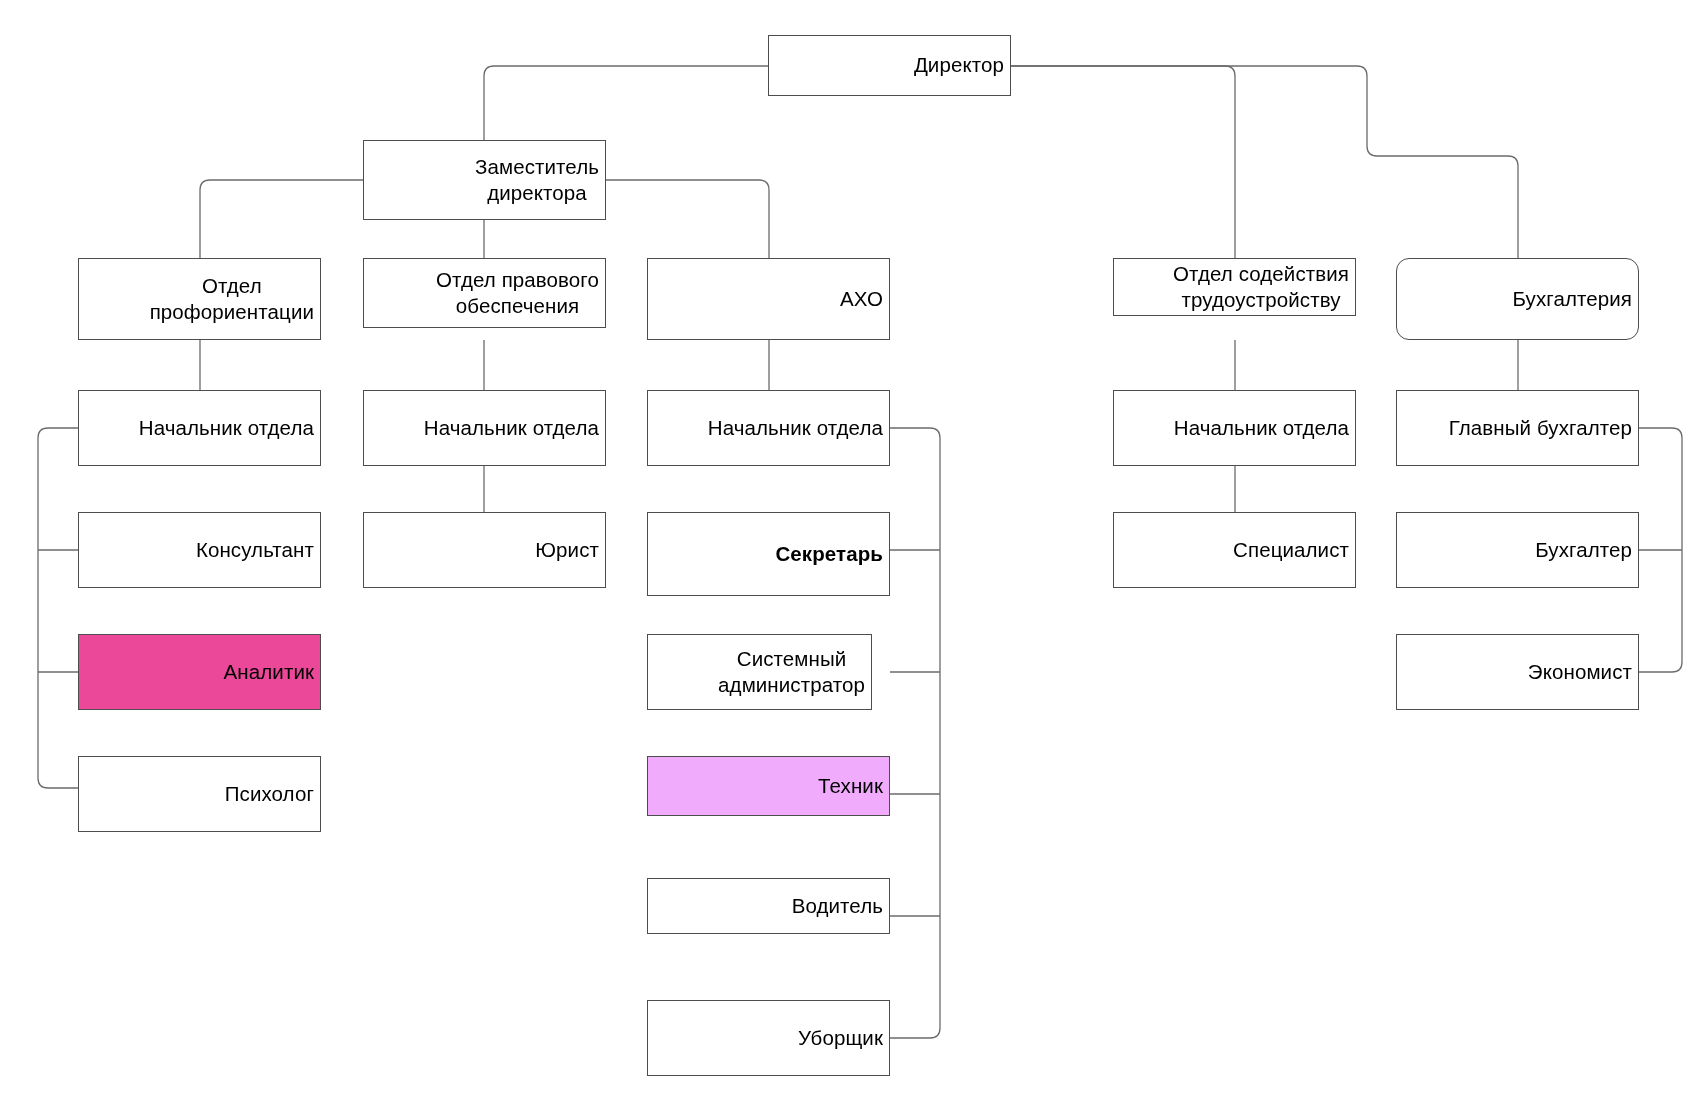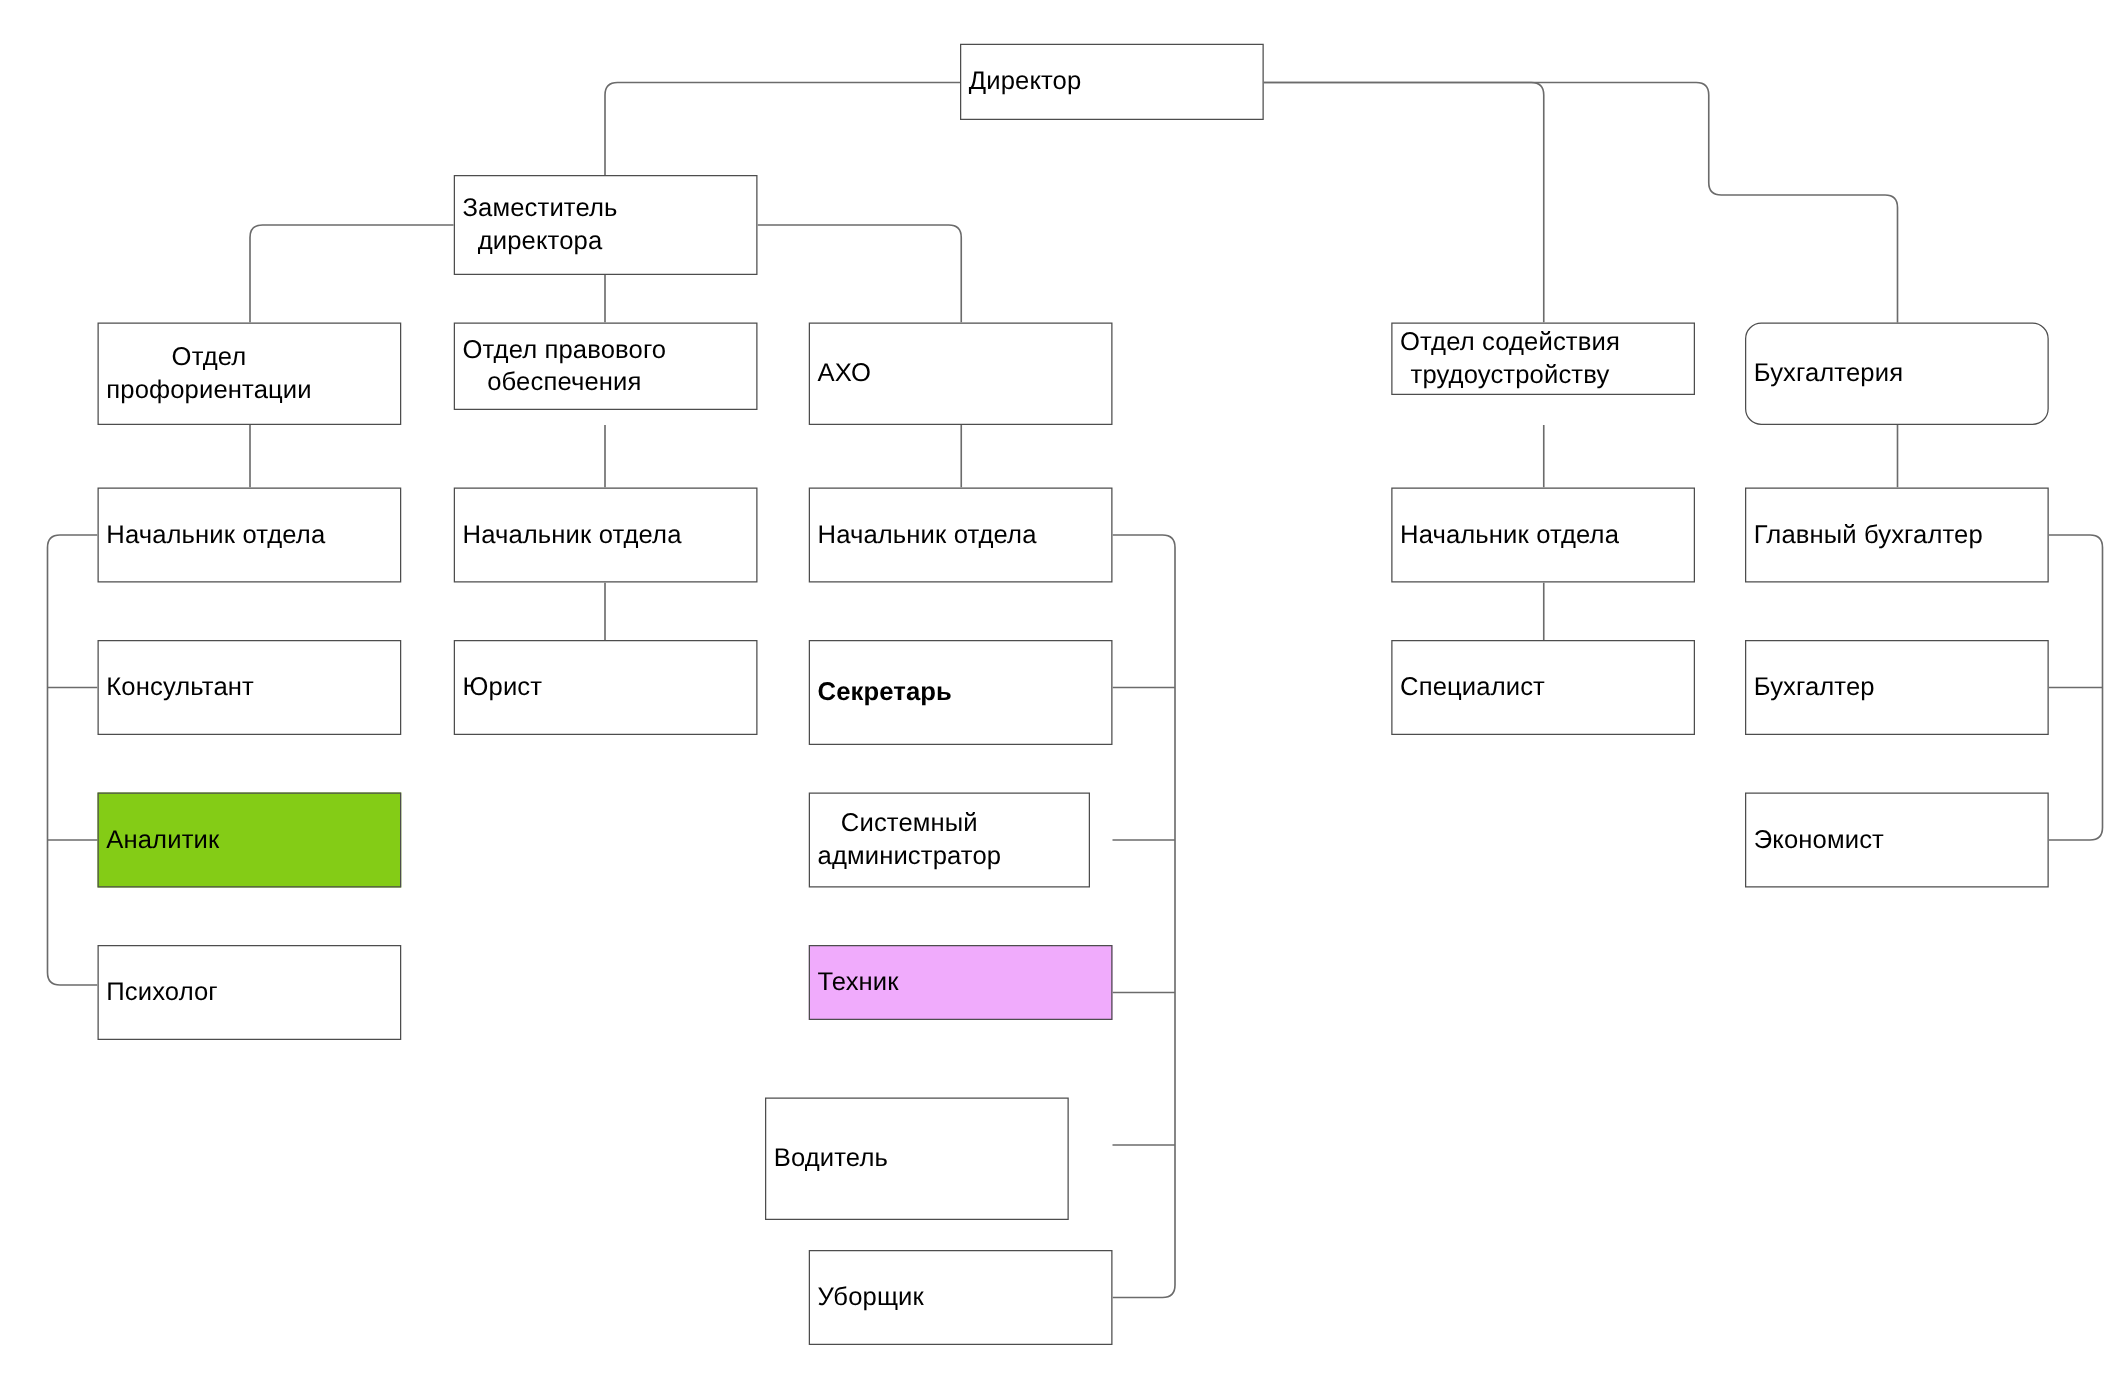--- a/index.html
+++ b/index.html
@@ -22,21 +22,21 @@
     height:1098px;
     pointer-events:none;
   }
   .node{
     position:absolute;
     box-sizing:border-box;
     background:#ffffff;
     border:1.3px solid #4d4d4d;
     display:flex;
     align-items:center;
-    justify-content:flex-start;
+    justify-content:flex-end;
     text-align:center;
     color:#000000;
     font-size:20.5px;
     line-height:1.28;
     letter-spacing:0.1px;
     padding:0 6px;
     z-index:2;
   }
   .node .lbl{
     display:block;
@@ -123,37 +123,37 @@
       </div>
       <div class="node" style="left: 647px; top: 512px; width: 243px; height: 84px; border-color: rgb(77, 77, 77); background: rgb(255, 255, 255); font-weight: bold;">
         <span class="lbl">Секретарь</span>
       </div>
       <div class="node" style="left: 1113px; top: 512px; width: 243px; height: 76px; border-color: rgb(77, 77, 77); background: rgb(255, 255, 255);">
         <span class="lbl">Специалист</span>
       </div>
       <div class="node" style="left: 1396px; top: 512px; width: 243px; height: 76px; border-color: rgb(77, 77, 77); background: rgb(255, 255, 255);">
         <span class="lbl">Бухгалтер</span>
       </div>
-      <div class="node" style="left: 78px; top: 634px; width: 243px; height: 76px; border-color: rgb(77, 77, 77); background: #84cc16;">
+      <div class="node" style="left: 78px; top: 634px; width: 243px; height: 76px; border-color: rgb(77, 77, 77); background: #ec4899;">
         <span class="lbl">Аналитик</span>
       </div>
       <div class="node" style="left: 647px; top: 634px; width: 225px; height: 76px; border-color: rgb(77, 77, 77); background: rgb(255, 255, 255);">
         <span class="lbl">Системный
 администратор</span>
       </div>
       <div class="node" style="left: 1396px; top: 634px; width: 243px; height: 76px; border-color: rgb(77, 77, 77); background: rgb(255, 255, 255);">
         <span class="lbl">Экономист</span>
       </div>
       <div class="node" style="left: 78px; top: 756px; width: 243px; height: 76px; border-color: rgb(77, 77, 77); background: rgb(255, 255, 255);">
         <span class="lbl">Психолог</span>
       </div>
       <div class="node" style="left: 647px; top: 756px; width: 243px; height: 60px; border-color: rgb(77, 77, 77); background: #f0abfc;">
         <span class="lbl">Техник</span>
       </div>
-      <div class="node" style="left: 612px; top: 878px; width: 243px; height: 98px; border-color: rgb(77, 77, 77); background: rgb(255, 255, 255);">
+      <div class="node" style="left: 647px; top: 878px; width: 243px; height: 56px; border-color: rgb(77, 77, 77); background: rgb(255, 255, 255);">
         <span class="lbl">Водитель</span>
       </div>
       <div class="node" style="left: 647px; top: 1000px; width: 243px; height: 76px; border-color: rgb(77, 77, 77); background: rgb(255, 255, 255);">
         <span class="lbl">Уборщик</span>
       </div>
     </div>
 
 </div>
 
 </body></html>

